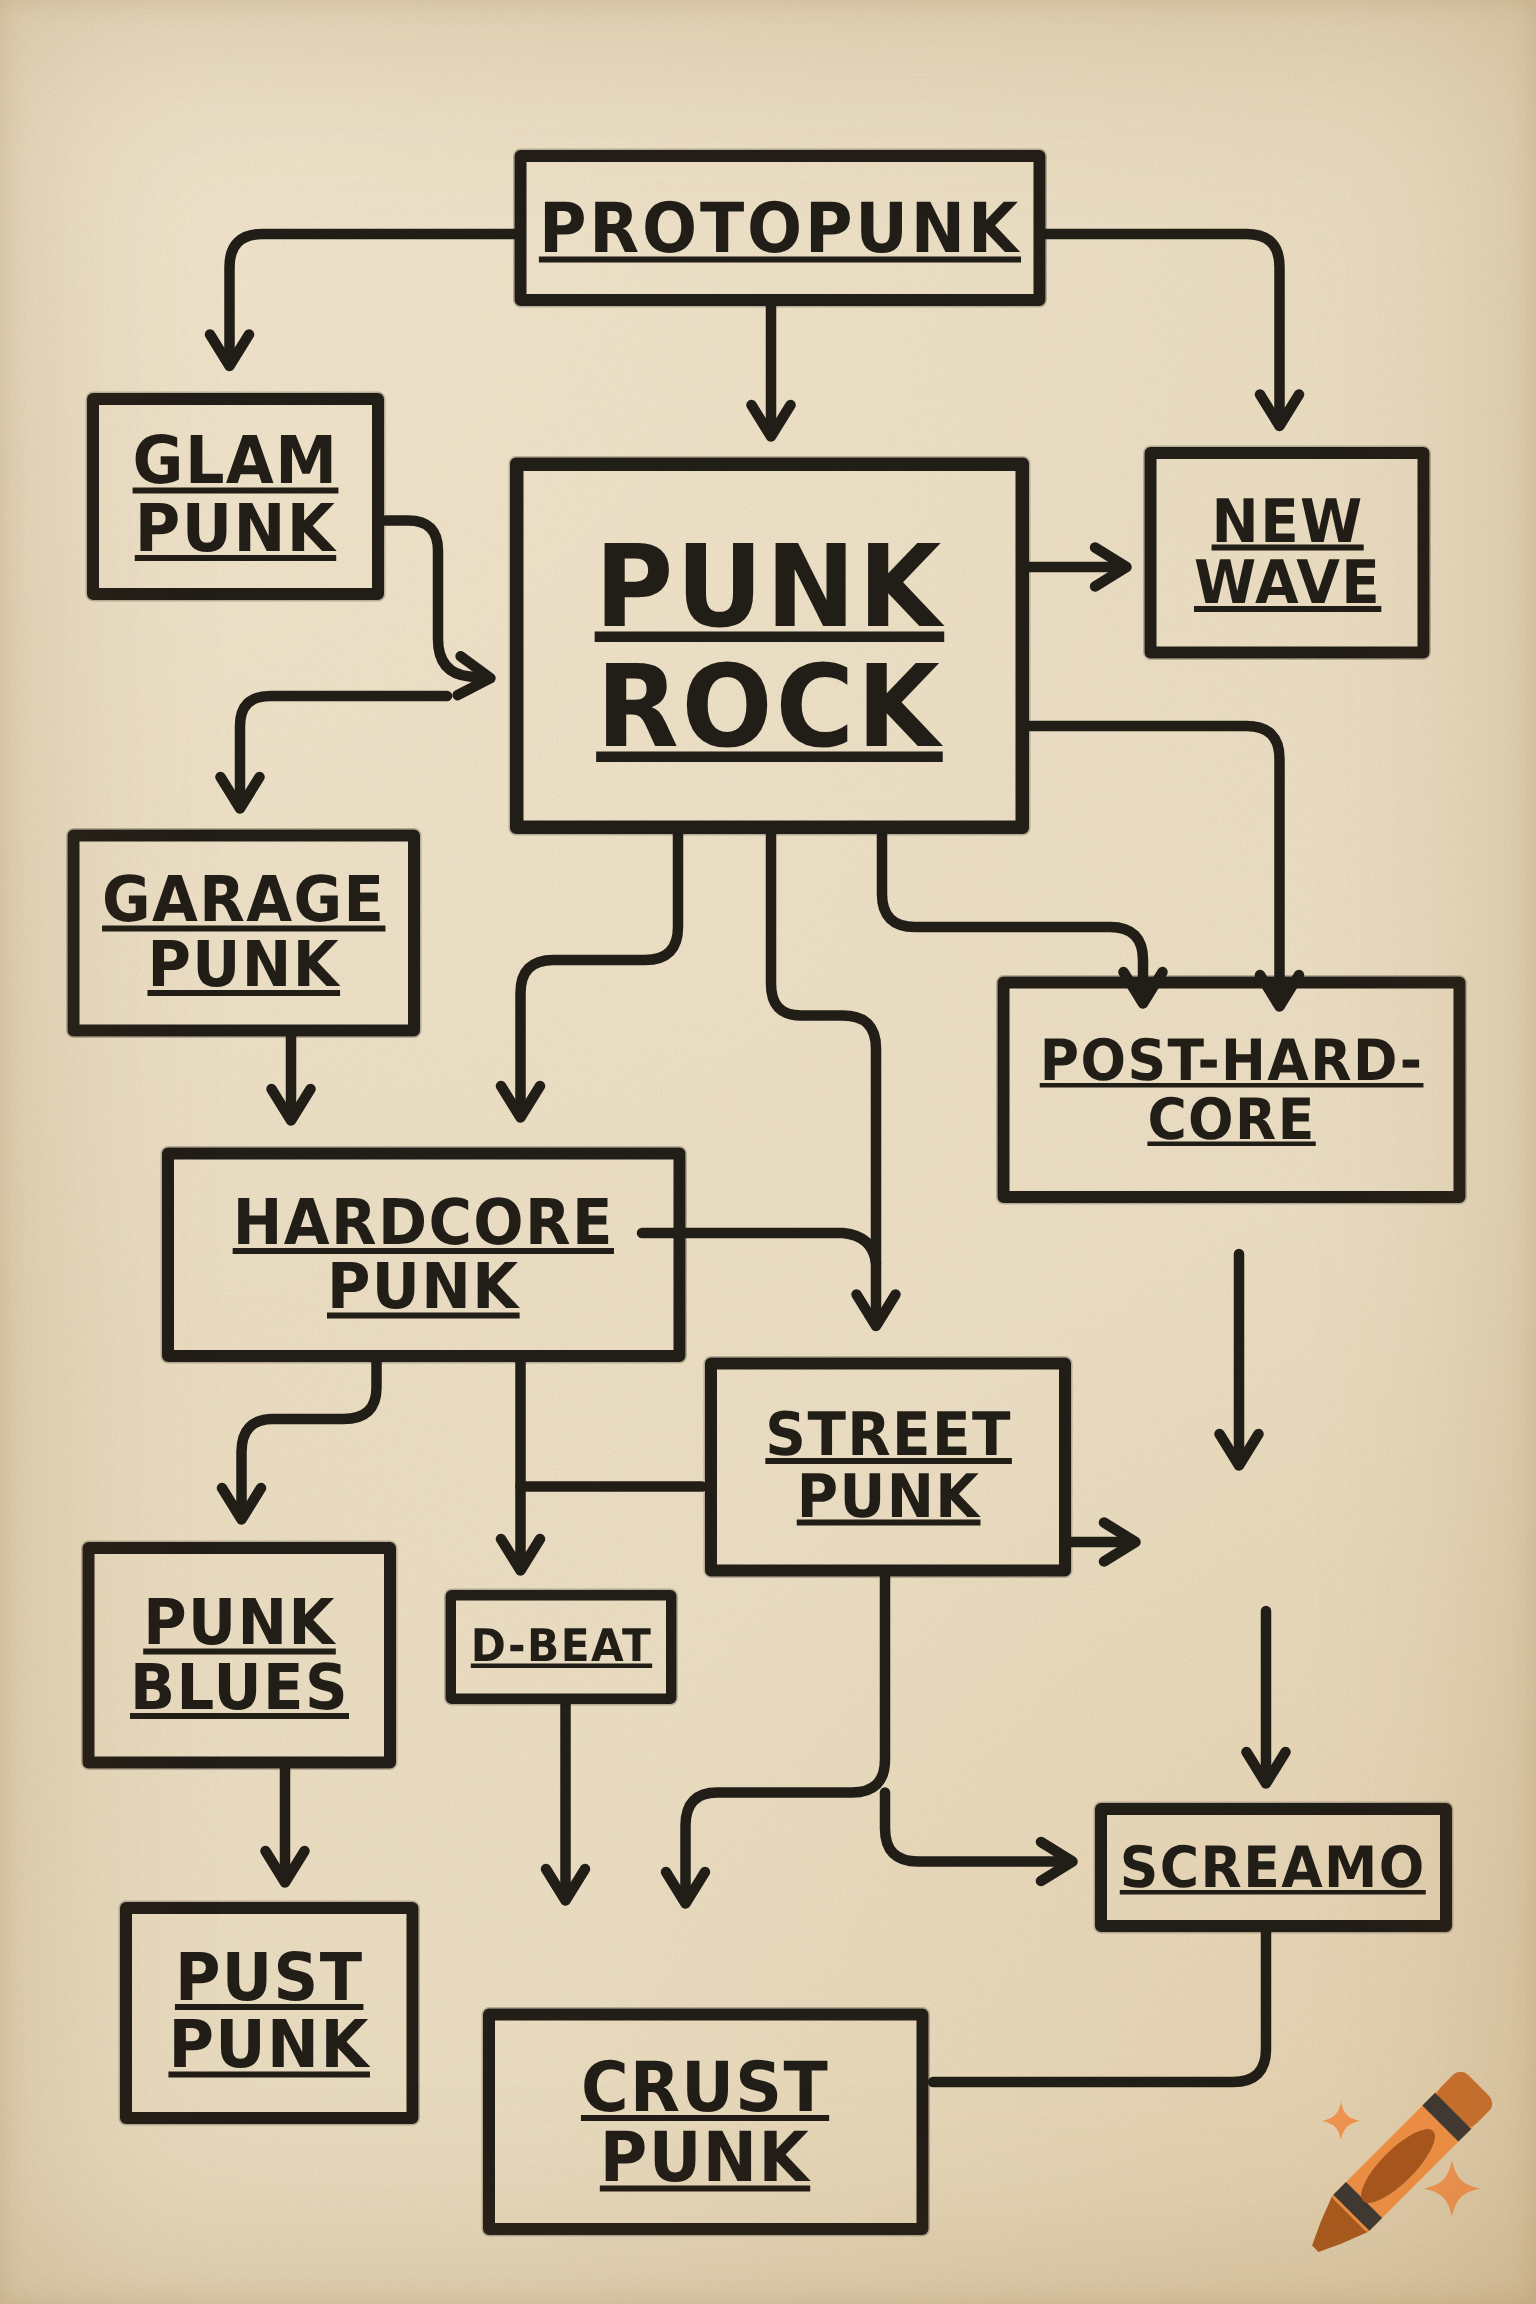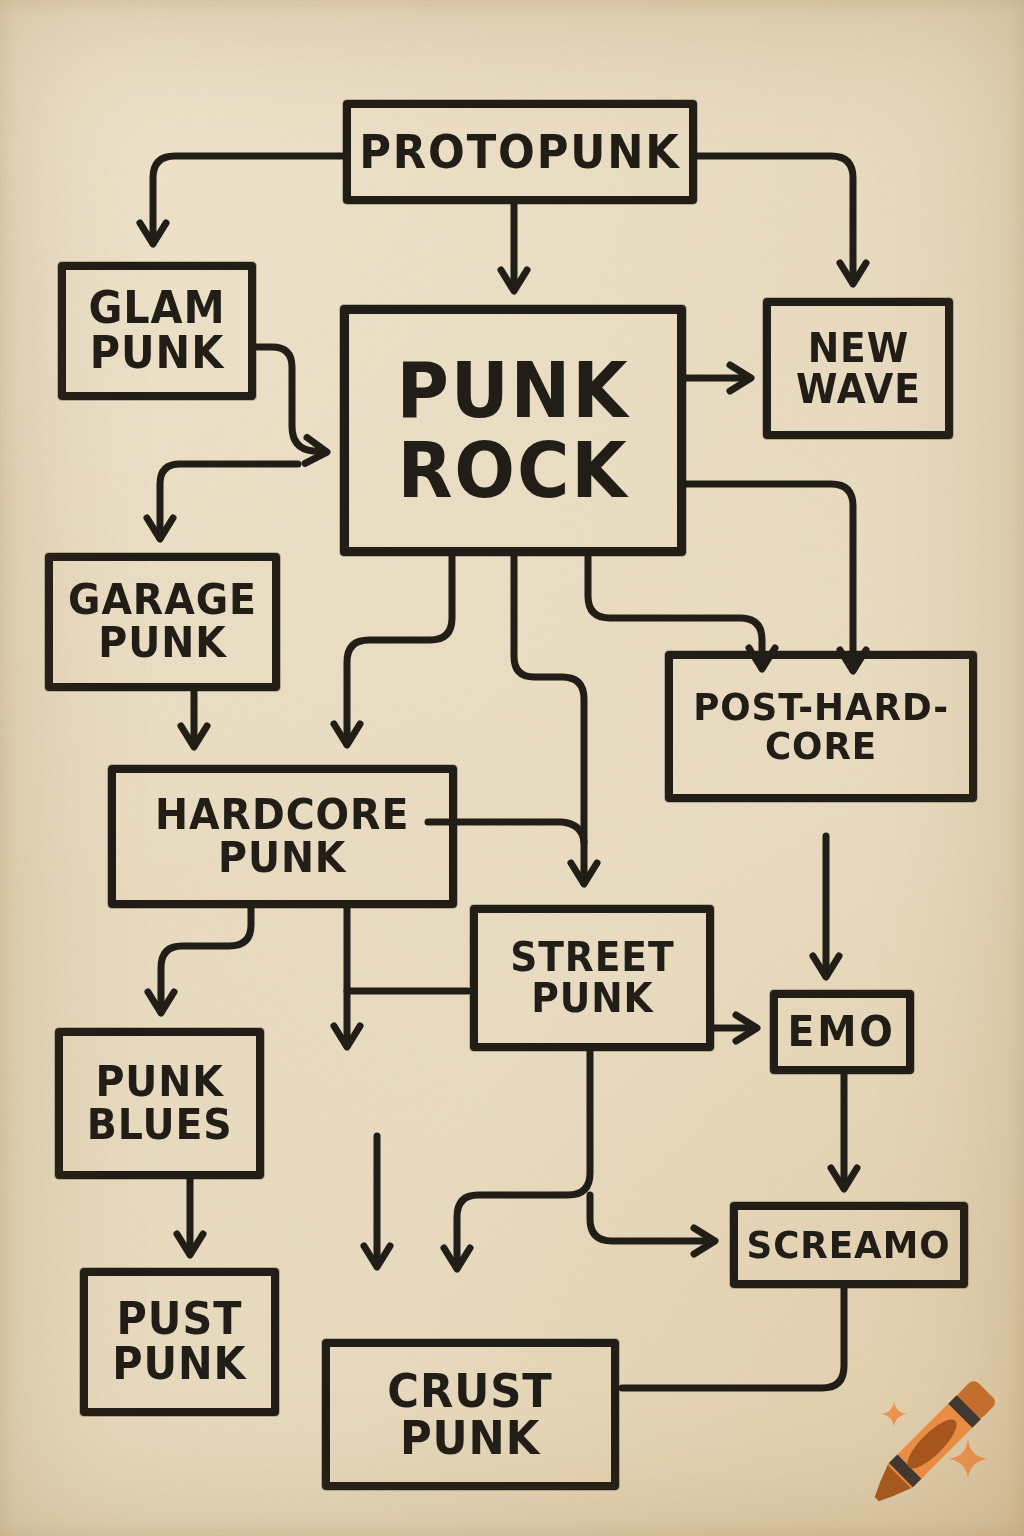--- a/index.html
+++ b/index.html
@@ -18,20 +18,21 @@
     box-shadow:inset 0 0 140px rgba(140,100,45,0.28), inset 0 0 18px rgba(140,100,45,0.18);
   }
   svg.layer{position:absolute;left:0;top:0;pointer-events:none;}
   .grain{position:absolute;left:0;top:0;mix-blend-mode:multiply;opacity:.55;pointer-events:none;}
   .node{
     position:absolute;box-sizing:border-box;
     border:8px solid #211d17;border-radius:4px;
     display:flex;align-items:center;justify-content:center;
     color:#211d17;text-align:center;
     box-shadow:0 0 0 1px rgba(33,29,23,0.25);
+    text-decoration:underline;
   }
   .node .lbl{
     white-space:pre-line;font-weight:bold;line-height:1.02;
     letter-spacing:1px;transform:scaleX(0.94);
   }
   .n-protopunk{left:343px;top:100px;width:354px;height:104px;}
   .n-protopunk .lbl{font-size:46px;letter-spacing:2px;}
   .n-glam-punk{left:58px;top:262px;width:198px;height:138px;}
   .n-glam-punk .lbl{font-size:44px;}
   .n-punk-rock{left:340px;top:305px;width:346px;height:251px;border-width:9px;}
@@ -129,26 +130,26 @@
 CORE</span>
   </div>
   <div class="node n-hardcore-punk">
     <span class="lbl">HARDCORE
 PUNK</span>
   </div>
   <div class="node n-street-punk">
     <span class="lbl">STREET
 PUNK</span>
   </div>
-  <div class="node n-emo">
-    <span class="lbl">EMO</span>
-  </div>
   <div class="node n-punk-blues">
     <span class="lbl">PUNK
 BLUES</span>
+  </div>
+  <div class="node n-d-beat">
+    <span class="lbl">D-BEAT</span>
   </div>
   <div class="node n-screamo">
     <span class="lbl">SCREAMO</span>
   </div>
   <div class="node n-pust-punk">
     <span class="lbl">PUST
 PUNK</span>
   </div>
   <div class="node n-crust-punk">
     <span class="lbl">CRUST

